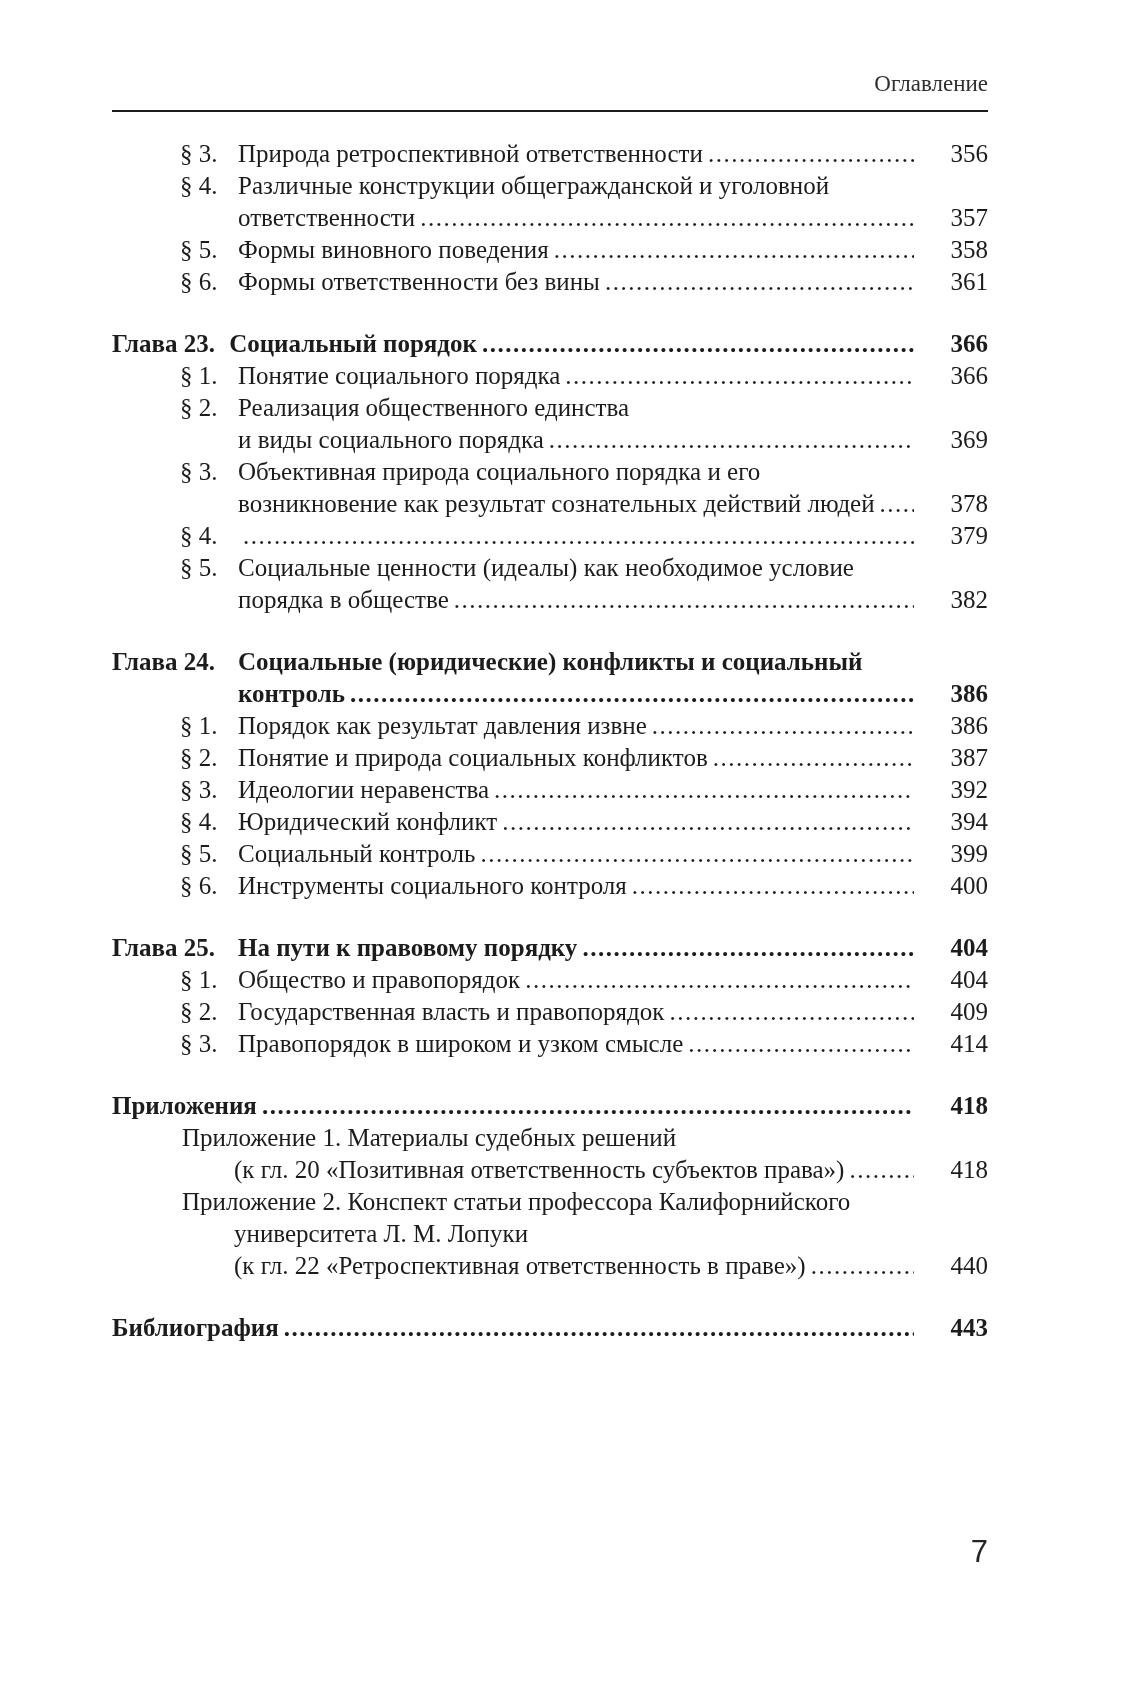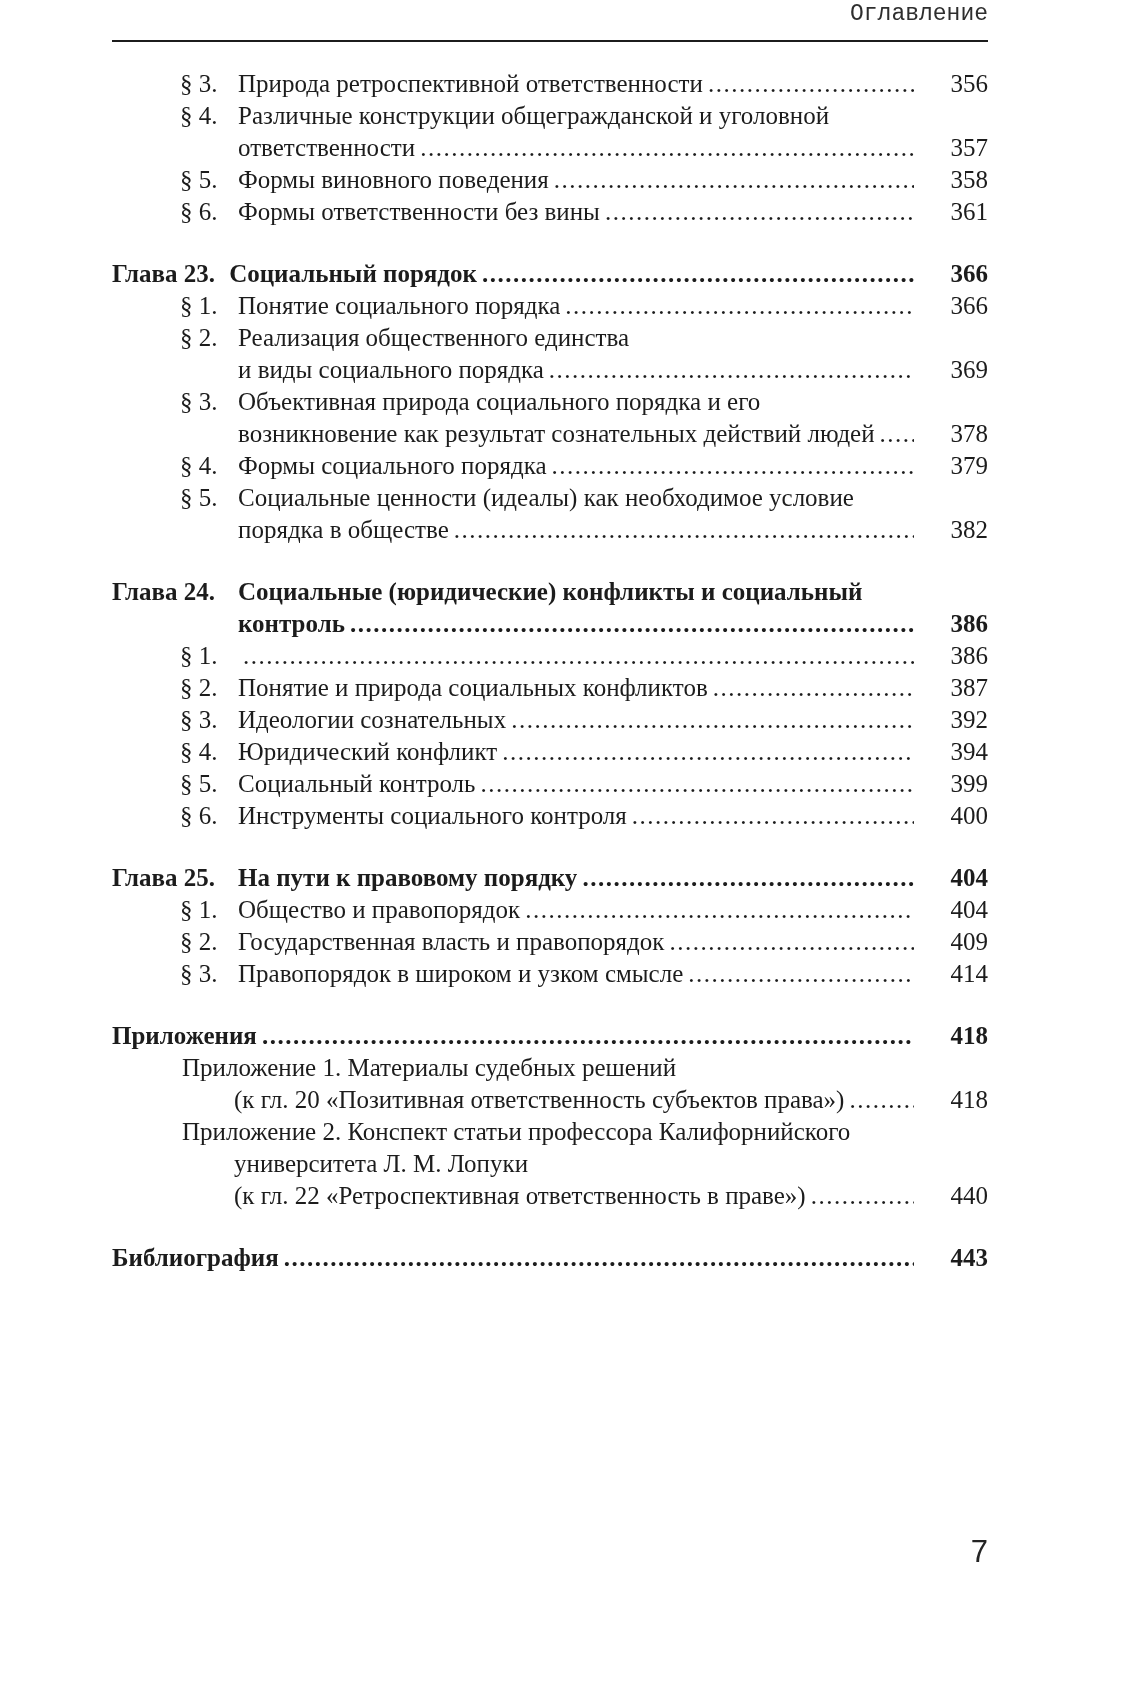--- a/index.html
+++ b/index.html
@@ -12,22 +12,23 @@
     font-family: "Liberation Serif", serif;
     overflow: hidden;
   }
   .content {
     position: absolute;
     left: 112px;
     top: 0;
     width: 876px;
   }
   .running-head {
+    padding-top: 70px;
     text-align: right;
-    font-family: Liberation Mono, monospace;
+    font-family: Liberation Serif, serif;
     font-size: 23px;
     line-height: 28px;
     color: #2e2e2e;
   }
   .head-rule {
     margin-top: 12px;
     border-bottom: 2px solid #1c1c1c;
     height: 0;
   }
   .toc {
@@ -150,21 +151,20 @@
           </div>
           <div class="toc-line" style="padding-left: 126px;">
             <span class="toc-text">возникновение как результат сознательных действий людей</span>
             <span class="leader"></span>
             <span class="pagenum">378</span>
           </div>
         </div>
         <div class="toc-entry">
           <div class="toc-line" style="padding-left: 126px;">
             <span class="toc-num abs" style="left: 68px;">§ 4.</span>
-            <span class="toc-text">Формы социального порядка</span>
             <span class="leader"></span>
             <span class="pagenum">379</span>
           </div>
         </div>
         <div class="toc-entry">
           <div class="toc-line" style="padding-left: 126px;">
             <span class="toc-num abs" style="left: 68px;">§ 5.</span>
             <span class="toc-text">Социальные ценности (идеалы) как необходимое условие</span>
           </div>
           <div class="toc-line" style="padding-left: 126px;">
@@ -180,36 +180,37 @@
           </div>
           <div class="toc-line bold" style="padding-left: 126px;">
             <span class="toc-text">контроль</span>
             <span class="leader"></span>
             <span class="pagenum">386</span>
           </div>
         </div>
         <div class="toc-entry">
           <div class="toc-line" style="padding-left: 126px;">
             <span class="toc-num abs" style="left: 68px;">§ 1.</span>
+            <span class="toc-text">Порядок как результат давления извне</span>
             <span class="leader"></span>
             <span class="pagenum">386</span>
           </div>
         </div>
         <div class="toc-entry">
           <div class="toc-line" style="padding-left: 126px;">
             <span class="toc-num abs" style="left: 68px;">§ 2.</span>
             <span class="toc-text">Понятие и природа социальных конфликтов</span>
             <span class="leader"></span>
             <span class="pagenum">387</span>
           </div>
         </div>
         <div class="toc-entry">
           <div class="toc-line" style="padding-left: 126px;">
             <span class="toc-num abs" style="left: 68px;">§ 3.</span>
-            <span class="toc-text">Идеологии сознательных</span>
+            <span class="toc-text">Идеологии неравенства</span>
             <span class="leader"></span>
             <span class="pagenum">392</span>
           </div>
         </div>
         <div class="toc-entry">
           <div class="toc-line" style="padding-left: 126px;">
             <span class="toc-num abs" style="left: 68px;">§ 4.</span>
             <span class="toc-text">Юридический конфликт</span>
             <span class="leader"></span>
             <span class="pagenum">394</span>

